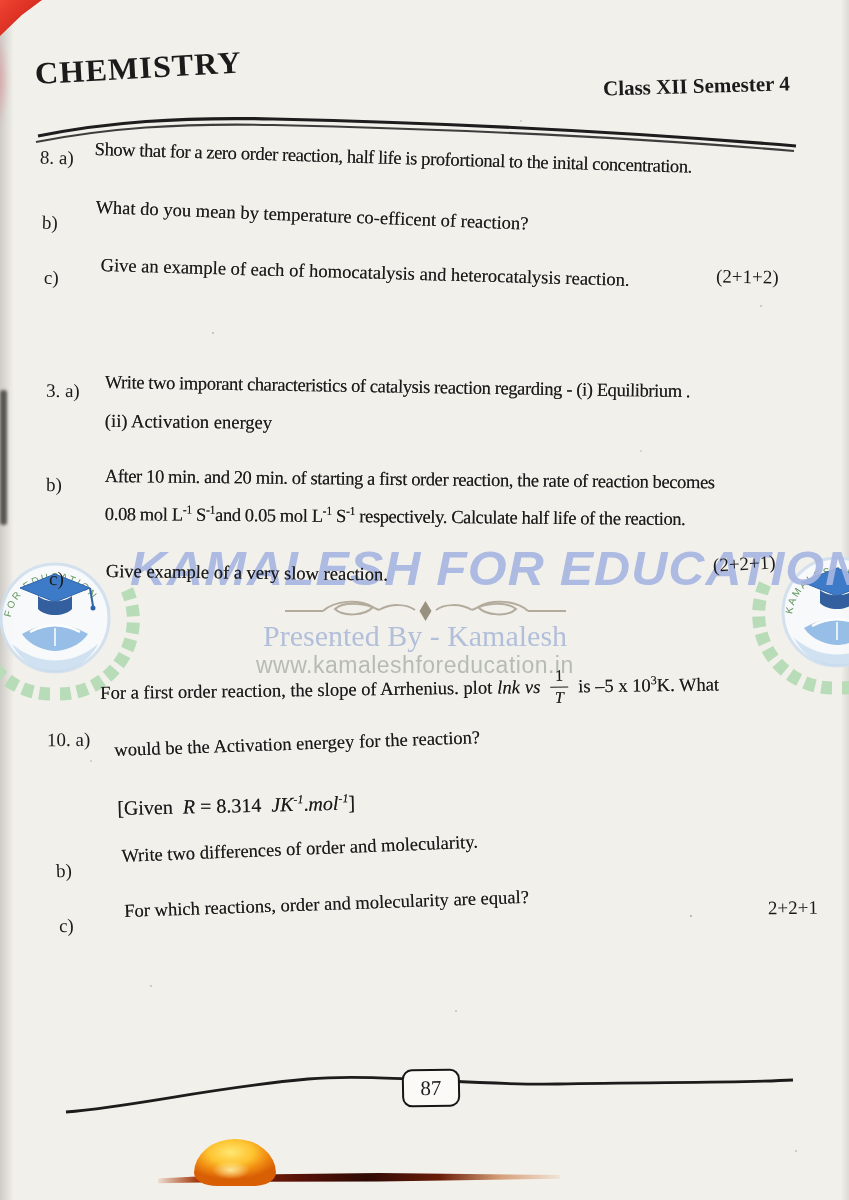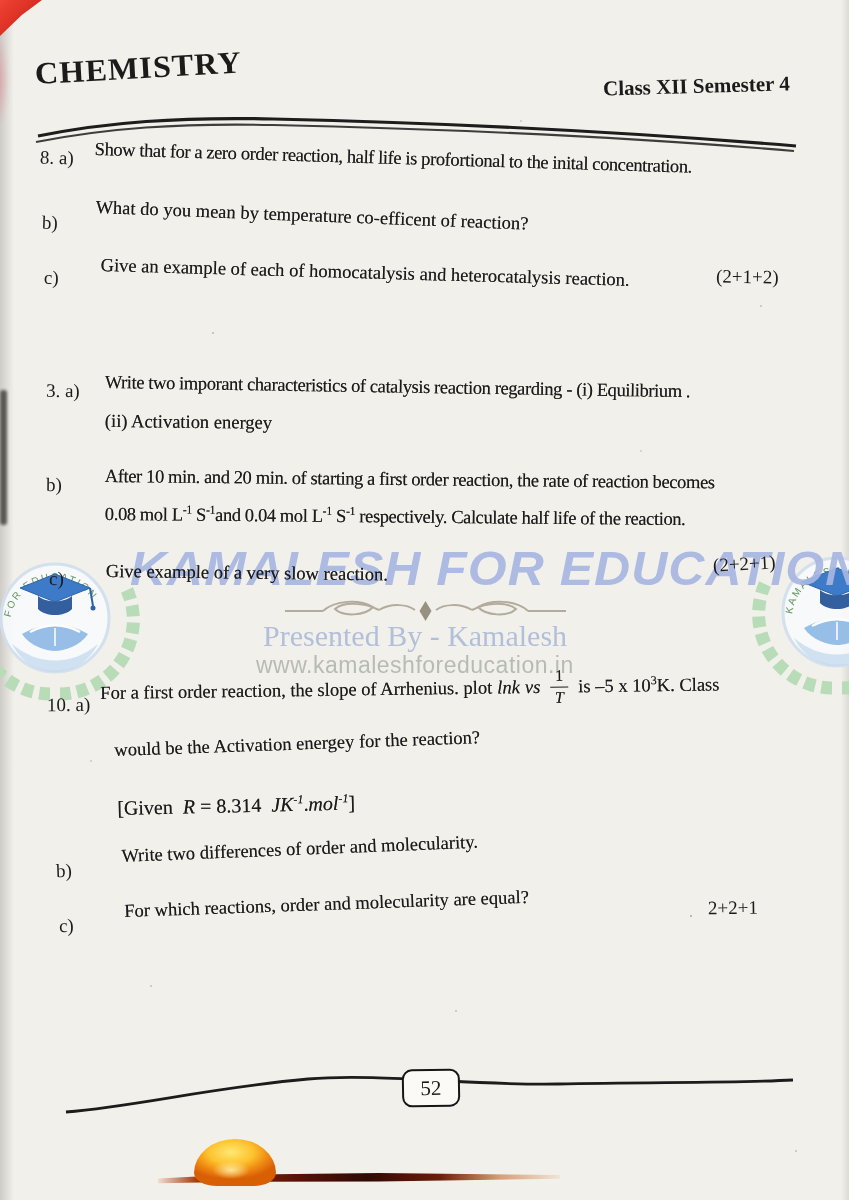--- a/index.html
+++ b/index.html
@@ -153,50 +153,50 @@
   <div class="abs qz q-label" style="left:44px;top:267px;transform:rotate(1.5deg);">c)</div>
   <div class="abs qz q-text" style="left:101px;top:255px;transform:rotate(1.6deg);transform-origin:left top;">Give an example of each of homocatalysis and heterocatalysis reaction.</div>
   <div class="abs qz marks" style="left:716px;top:266px;transform:rotate(1deg);">(2+1+2)</div>
 
   <div class="abs qz q-label" style="left:46px;top:380px;transform:rotate(.8deg);">3. a)</div>
   <div class="abs qz q-text tight" style="left:105px;top:372px;transform:rotate(.9deg);transform-origin:left top;">Write two imporant characteristics of catalysis reaction regarding - (i) Equilibrium .</div>
   <div class="abs qz q-text" style="left:105px;top:411px;transform:rotate(.6deg);transform-origin:left top;">(ii) Activation energey</div>
 
   <div class="abs qz q-label" style="left:46px;top:474px;transform:rotate(.6deg);">b)</div>
   <div class="abs qz q-text tight" style="left:105px;top:466px;transform:rotate(.6deg);transform-origin:left top;">After 10 min. and 20 min. of starting a first order reaction, the rate of reaction becomes</div>
-  <div class="abs qz q-text tight" style="left:105px;top:504px;transform:rotate(.5deg);transform-origin:left top;"><span>0.08 mol L</span><sup>-1</sup><span> S</span><sup>-1</sup><span>and 0.04 mol L</span><sup>-1</sup><span> S</span><sup>-1</sup><span> respectively. Calculate half life of the reaction.</span></div>
+  <div class="abs qz q-text tight" style="left:105px;top:504px;transform:rotate(.5deg);transform-origin:left top;"><span>0.08 mol L</span><sup>-1</sup><span> S</span><sup>-1</sup><span>and 0.05 mol L</span><sup>-1</sup><span> S</span><sup>-1</sup><span> respectively. Calculate half life of the reaction.</span></div>
 
   <div class="abs qz q-label" style="left:49px;top:568px;transform:rotate(.5deg);">c)</div>
   <div class="abs qz q-text" style="left:106px;top:561px;transform:rotate(.7deg);transform-origin:left top;">Give example of a very slow reaction.</div>
   <div class="abs qz marks" style="left:713px;top:553px;transform:rotate(-3deg);">(2+2+1)</div>
 
-  <div class="abs qz q-label" style="left:47px;top:694px;transform:rotate(-.5deg);">10. a)</div>
+  <div class="abs qz q-label" style="left:47px;top:729px;transform:rotate(-.5deg);">10. a)</div>
   <div class="abs qz q-text row-flex" style="left:100px;top:674px;transform:rotate(-.8deg);transform-origin:left top;">
     <span>For  a first order reaction, the slope of Arrhenius. plot</span>
     <i>lnk</i>
     <i>vs</i>
     <span class="frac">
         <span class="fnum">1</span>
         <span class="fden">T</span>
       </span>
-    <span><span>is –5 x 10</span><sup>3</sup><span>K. Class</span></span>
+    <span><span>is –5 x 10</span><sup>3</sup><span>K. What</span></span>
   </div>
   <div class="abs qz q-text" style="left:114px;top:740px;transform:rotate(-2deg);transform-origin:left top;">would be the Activation energey for the reaction?</div>
   <div class="abs qz q-text" style="left:117px;top:797px;font-size:20px;transform:rotate(-1.3deg);transform-origin:left top;"><span>[Given</span>&nbsp;&nbsp;<i>R</i>&nbsp;<span>= 8.314</span>&nbsp;&nbsp;<i>JK</i><sup><i>-1</i></sup><span>.</span><i>mol</i><sup><i>-1</i></sup><span>]</span></div>
 
   <div class="abs qz q-label" style="left:56px;top:860px;transform:rotate(-2deg);">b)</div>
   <div class="abs qz q-text" style="left:121px;top:846px;transform:rotate(-2.3deg);transform-origin:left top;">Write two differences of order and molecularity.</div>
 
   <div class="abs qz q-label" style="left:59px;top:915px;transform:rotate(-1.6deg);">c)</div>
   <div class="abs qz q-text" style="left:124px;top:901px;transform:rotate(-2deg);transform-origin:left top;">For which reactions, order and molecularity are equal?</div>
-  <div class="abs qz marks" style="left:708px;top:897px;transform:rotate(-.8deg);">2+2+1</div>
+  <div class="abs qz marks" style="left:768px;top:897px;transform:rotate(-.8deg);">2+2+1</div>
 
   <svg class="abs f-rule" width="740" height="60" viewBox="0 0 740 60">
     <path d="M8,50 C80,44 150,26 250,17 C320,11 420,24 500,22 C590,20 680,21 735,18" stroke="#1c1c1c" stroke-width="2.8" fill="none"></path>
   </svg>
   <div class="abs page-badge">
-      <span>52</span>
+      <span>87</span>
     </div>
 
   <div class="abs streak"></div>
   <div class="abs blob"></div>
 
 </div>
 
 </body></html>

